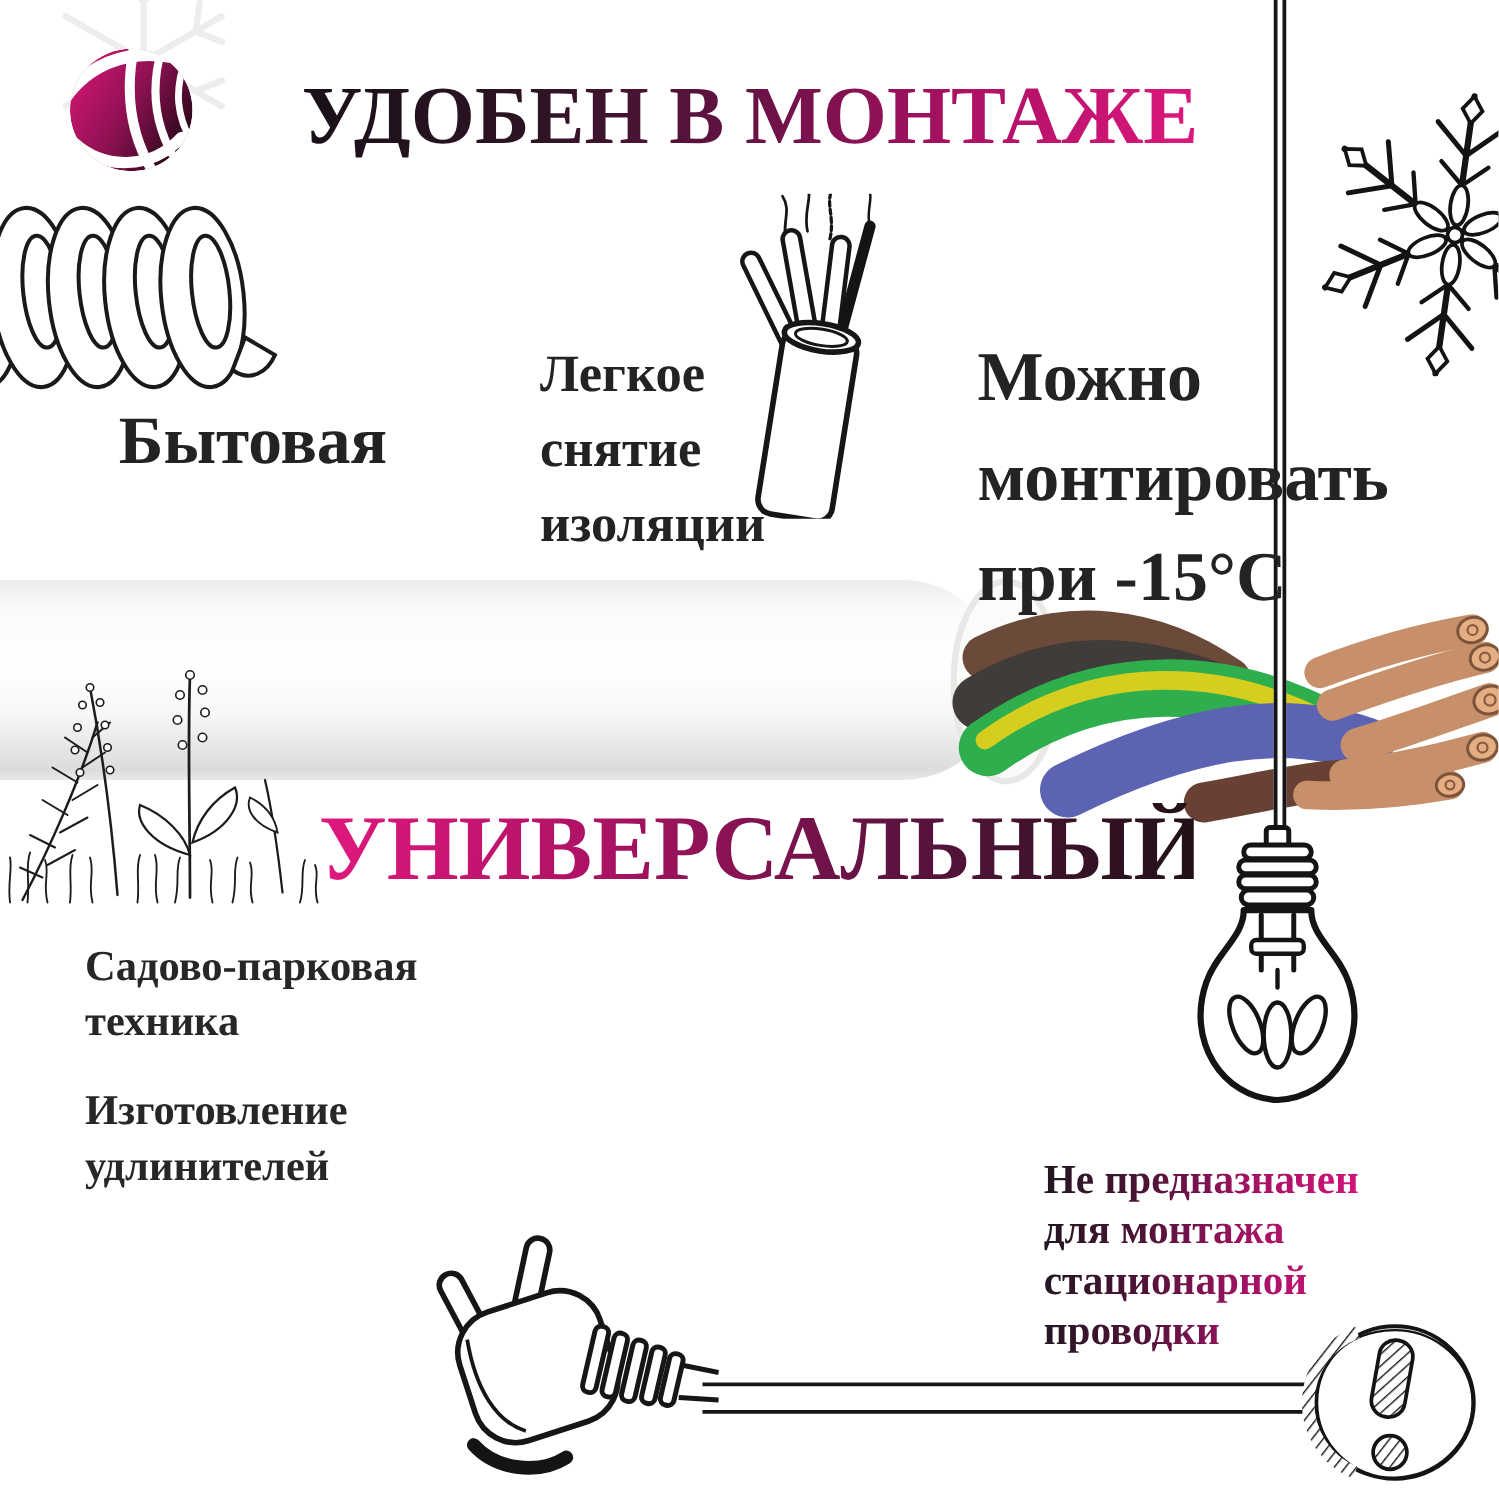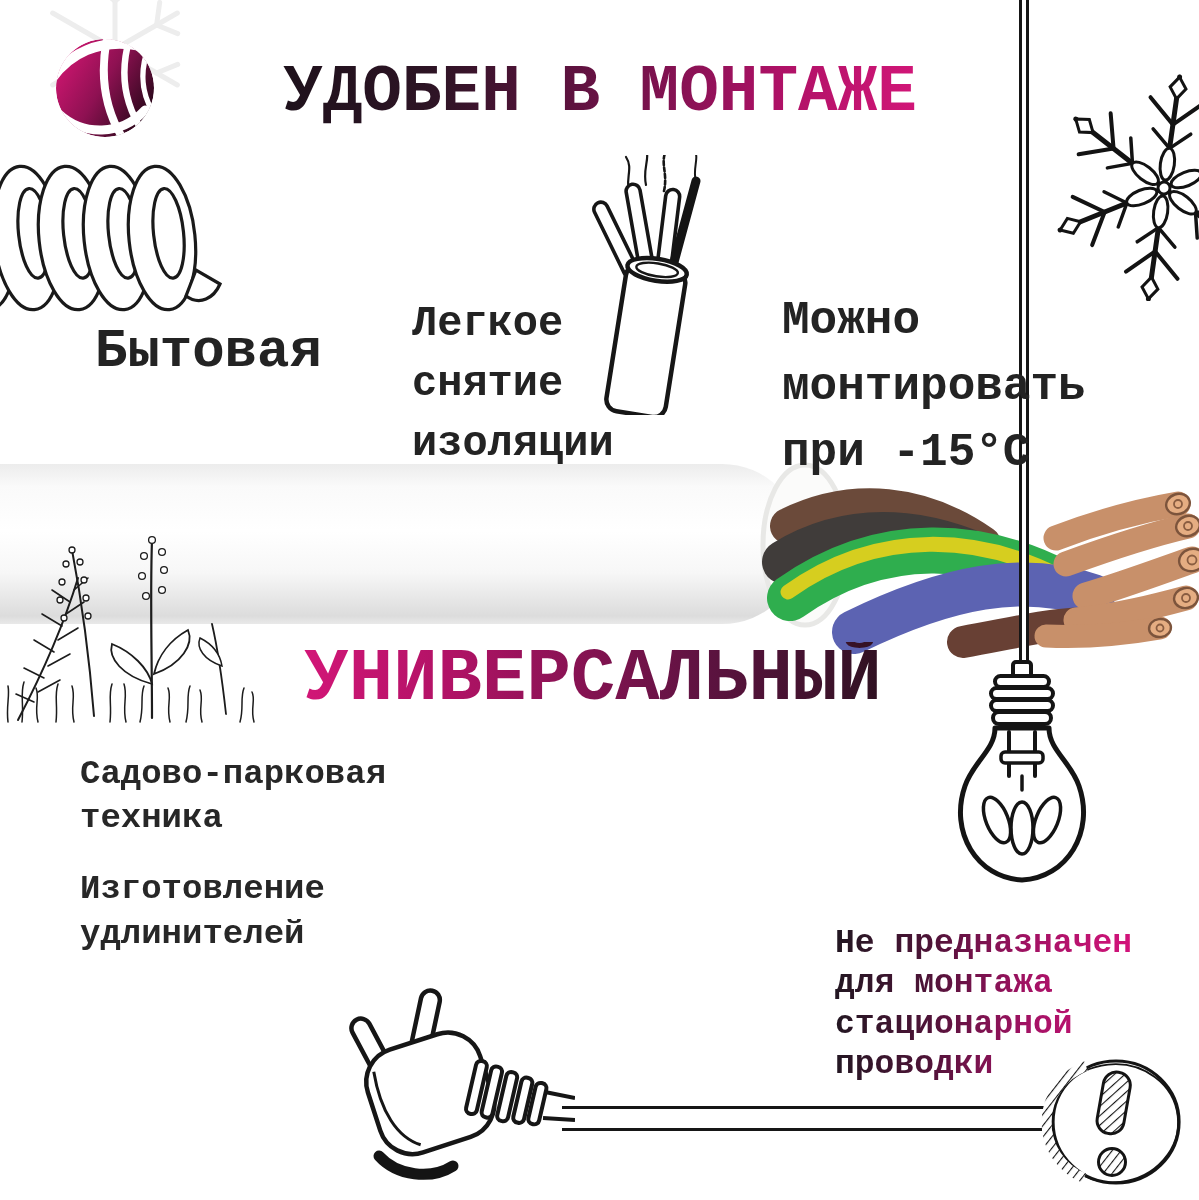--- a/index.html
+++ b/index.html
@@ -1,39 +1,39 @@
 <!DOCTYPE html>
 <html><head>
 <meta charset="utf-8">
 <style>
   html,body{margin:0;padding:0;background:#fff;}
   #canvas{
     position:relative;width:1199px;height:1200px;overflow:hidden;background:#ffffff;
-    font-family:Liberation Mono, monospace;font-weight:700;color:#232323;
+    font-family:Liberation Serif, serif;font-weight:700;color:#232323;
   }
   .abs{position:absolute;}
   .gtext{
     display:inline-block;background-clip:text;-webkit-background-clip:text;
     color:transparent;-webkit-text-fill-color:transparent;
   }
   #title-montage{
     left:228px;top:60px;width:744px;text-align:center;
     font-size:66px;line-height:1.0;letter-spacing:0px;white-space:nowrap;z-index:6;
     background-image:linear-gradient(92deg,#181018 0%,#2e1425 28%,#6d1247 52%,#ae1166 74%,#e0187f 100%);
   }
   #title-universal{
-    left:243px;top:642px;width:700px;text-align:center;
+    left:255px;top:642px;width:700px;text-align:center;
     font-size:74px;line-height:1.0;white-space:nowrap;z-index:6;
     background-image:linear-gradient(92deg,#e0187f 0%,#b01265 30%,#5d1340 66%,#201117 100%);
   }
   .feature{white-space:pre-line;color:#232323;z-index:6;}
   #feat-flexible{left:95px;top:320px;font-size:54px;line-height:1.2;}
-  #feat-strip{left:412px;top:270px;font-size:42px;line-height:1.43;margin-top:24px;}
-  #feat-cold{left:782px;top:289px;font-size:46px;line-height:1.43;}
-  .app-col{z-index:6;margin-left:12px;}
+  #feat-strip{left:432px;top:270px;font-size:42px;line-height:1.43;}
+  #feat-cold{left:782px;top:262px;font-size:56px;line-height:1.43;}
+  .app-col{z-index:6;}
   #col-left{left:68px;top:752px;}
   #col-mid{left:528px;top:754px;}
   .app-item{white-space:pre-line;font-size:34px;line-height:1.3;color:#272727;}
   #col-left .app-item{margin-bottom:27px;}
   #col-mid .app-item{margin-bottom:42px;}
   #warning{
     left:835px;top:924px;font-size:33px;line-height:1.22;white-space:pre-line;z-index:6;
     background-image:linear-gradient(92deg,#211721 0%,#4e1337 32%,#a11263 64%,#d6137c 100%);
   }
   #cable-band{

